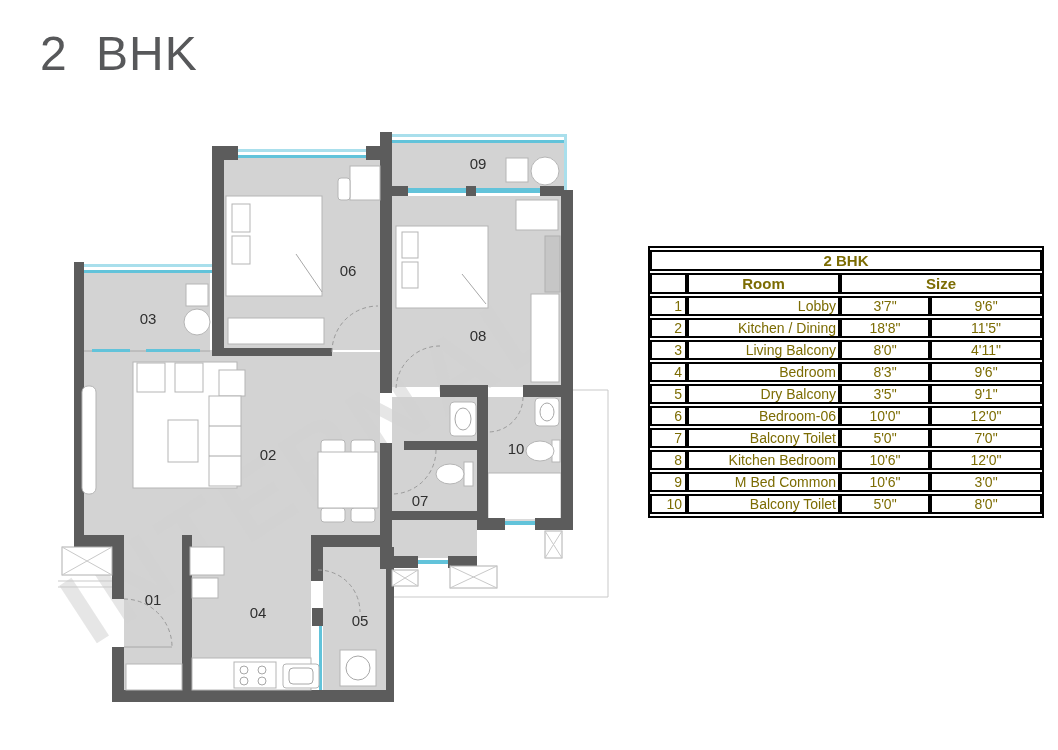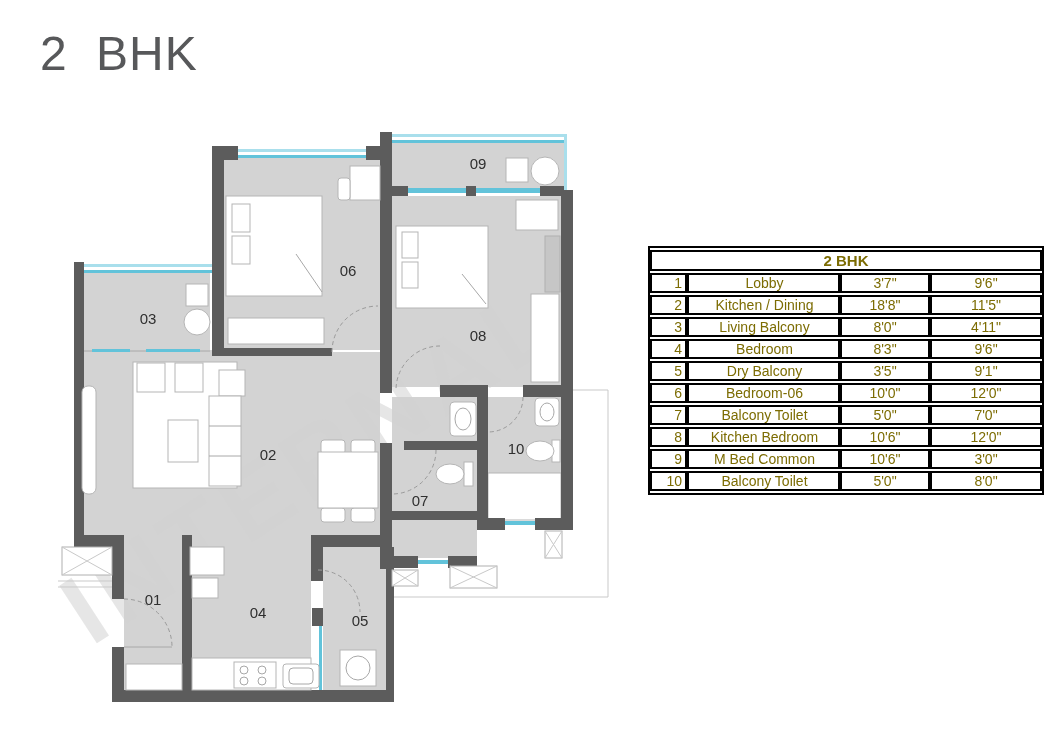--- a/index.html
+++ b/index.html
@@ -4,21 +4,21 @@
 <style>
   html,body{margin:0;padding:0;background:#ffffff;}
   body{width:1058px;height:750px;position:relative;font-family:"Liberation Sans",sans-serif;overflow:hidden;}
   .page-title{position:absolute;left:40px;top:26px;font-size:48px;font-weight:400;color:#57585a;letter-spacing:1px;word-spacing:14px;}
   .plan-wrap{position:absolute;left:55px;top:120px;width:610px;height:605px;}
   .size-table{position:absolute;left:648px;top:246px;width:396px;border-collapse:separate;border-spacing:0 2px;border:2px solid #000;background:#fff;table-layout:fixed;}
   .size-table td{border:2px solid #000;height:16px;font-size:14px;color:#7c6c03;padding:0 2px;white-space:nowrap;overflow:hidden;}
   .size-table .t-title{font-weight:bold;text-align:center;font-size:15px;}
   .size-table .t-head{font-weight:bold;text-align:center;font-size:15px;}
   .size-table .c-num{text-align:right;padding-right:3px;}
-  .size-table .c-room{text-align:center;padding-left:4px;}
+  .size-table .c-room{text-align:right;padding-left:4px;}
   .size-table .c-size{text-align:center;}
   text.room-label{font-family:"Liberation Sans",sans-serif;font-size:15px;fill:#2f2f2f;}
   text.watermark{font-family:"Liberation Sans",sans-serif;font-size:100px;font-weight:bold;fill:#d2d2d2;opacity:.55;letter-spacing:8px;}
   .wall{fill:#5c5c5c;}
   .floor{fill:#d3d3d3;}
   .furn{fill:#ffffff;stroke:#b5b5b5;stroke-width:1;}
   .glz{fill:#a9dfec;}
   .glz2{fill:#62c3da;}
   .arc{fill:none;stroke:#9a9a9a;stroke-width:1;stroke-dasharray:4 3;}
   .hatch{fill:#ffffff;stroke:#b0b0b0;stroke-width:1;}
@@ -245,20 +245,25 @@
       <col style="width:37px">
       <col style="width:153px">
       <col style="width:90px">
       <col style="width:112px">
     </colgroup>
   <tbody>
       <tr>
     <td class="t-title" colspan="4">2 BHK</td>
   </tr>
   <tr>
+    <td class="t-head"></td>
+    <td class="t-head">Room</td>
+    <td class="t-head" colspan="2">Size</td>
+  </tr>
+  <tr>
     <td class="c-num">1</td>
     <td class="c-room">Lobby</td>
     <td class="c-size">3'7"</td>
     <td class="c-size">9'6"</td>
   </tr>
   <tr>
     <td class="c-num">2</td>
     <td class="c-room">Kitchen / Dining</td>
     <td class="c-size">18'8"</td>
     <td class="c-size">11'5"</td>

